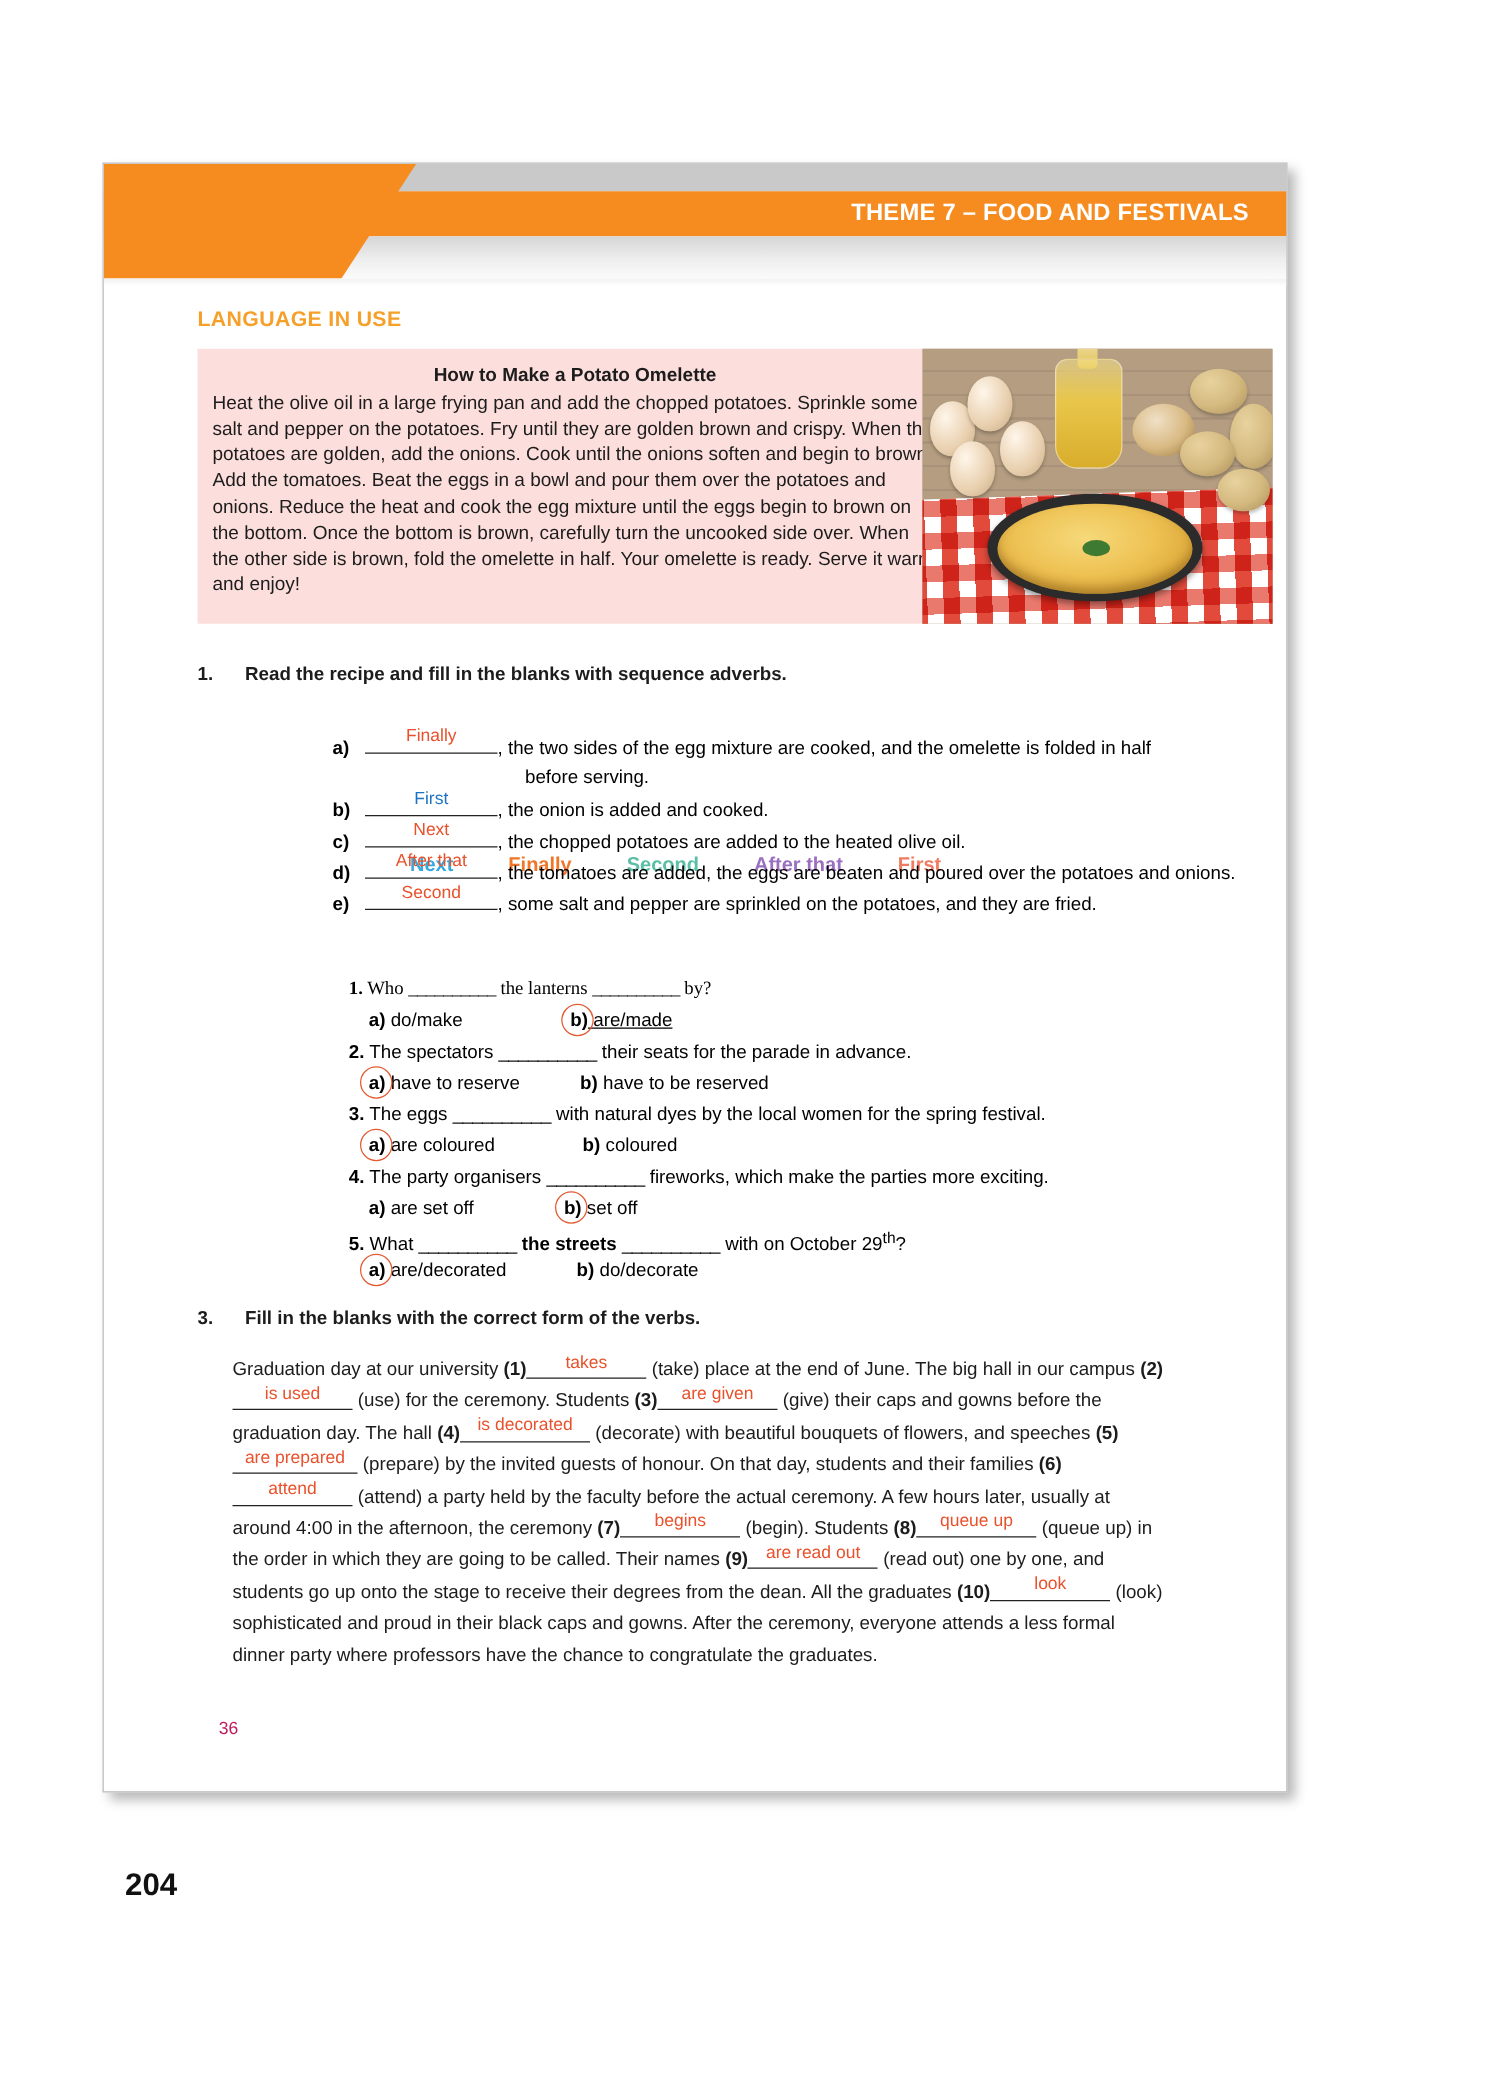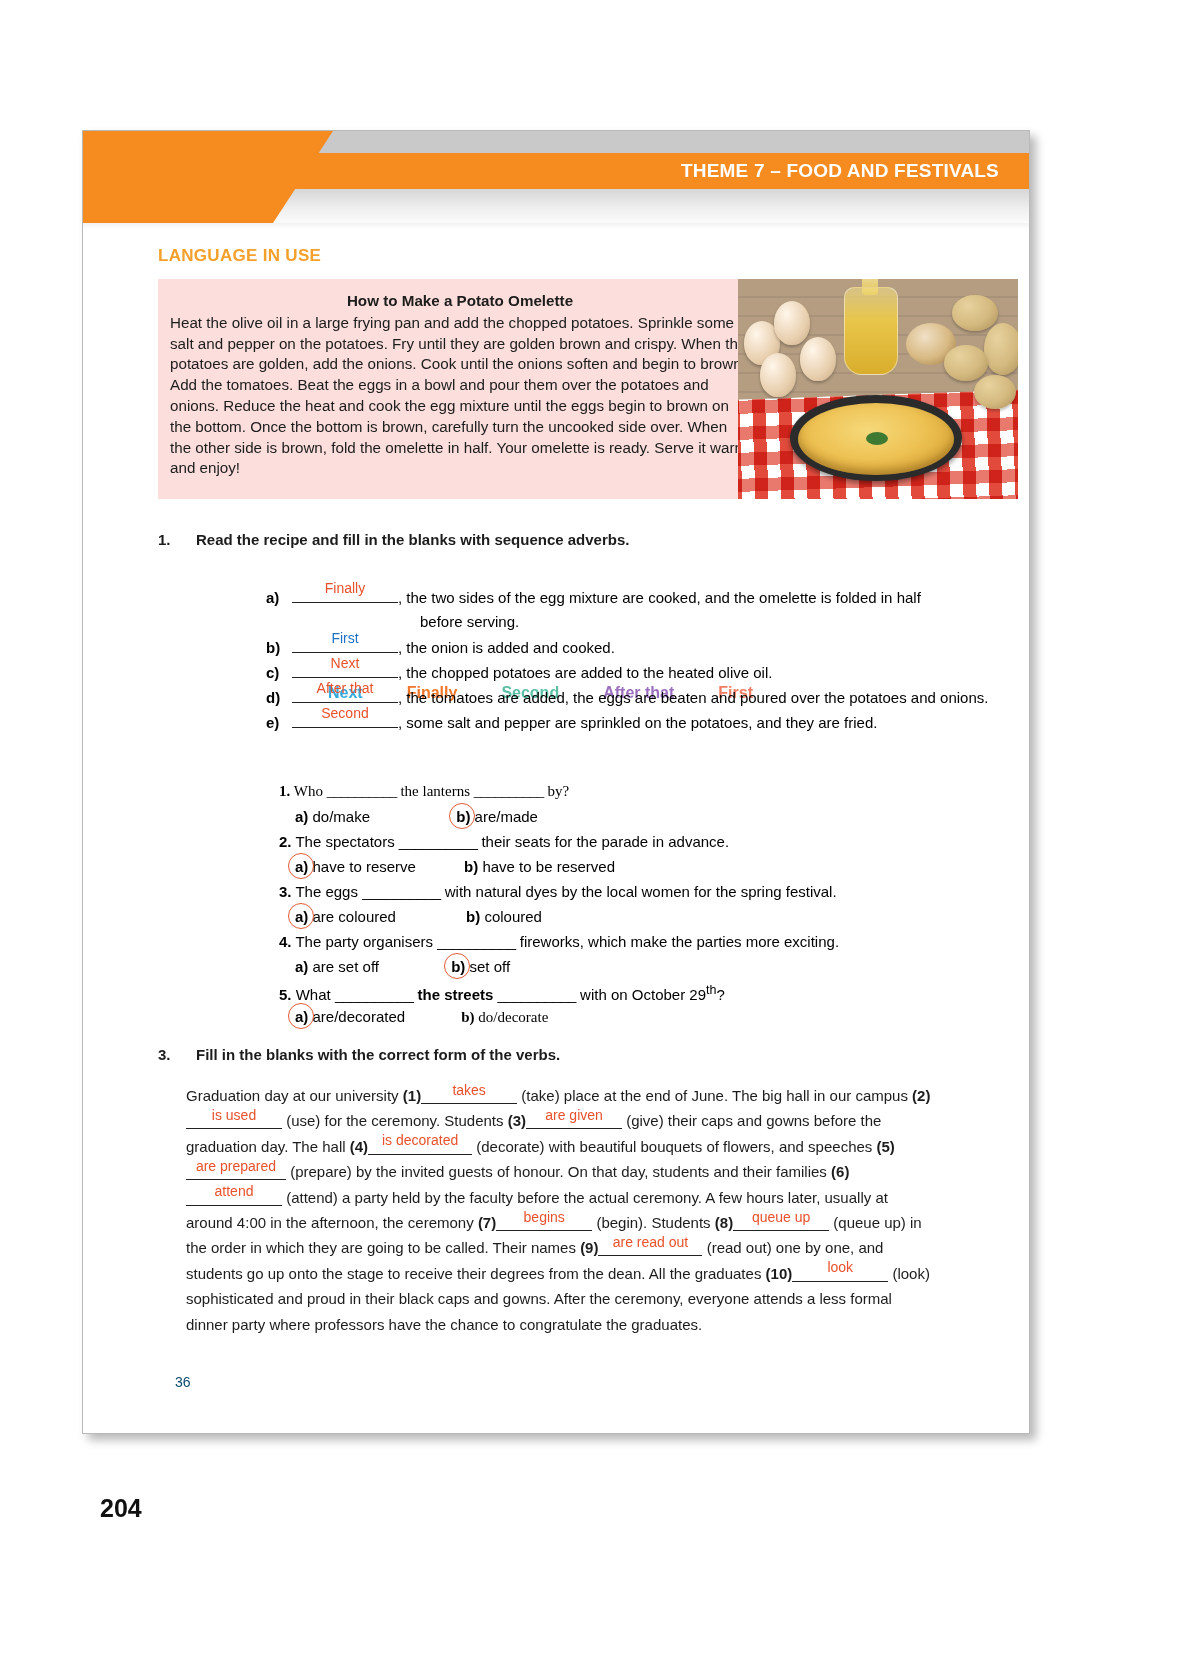--- a/index.html
+++ b/index.html
@@ -261,21 +261,21 @@
     border-bottom:1px solid #222;
     height:17px;
     vertical-align:-3px;
   }
   .ib .ans{ bottom:0px; }
 
   
   #page-no{
     position:absolute; left:92px; top:1243px;
     font-size:14px;
-    color:#0c4a6e;
+    color:#be185d;
   }
   #big-page-no{
     position:absolute; left:100px; top:1494px;
     font-size:25px;
     font-weight:bold;
     color:#111;
   }
 </style>
 </head>
 <body>
@@ -352,21 +352,21 @@
   </div>
 
 
   <div class="q2q" style="left:196px; top:652px;font-family:Liberation Serif, serif;">
     <span class="n">1.</span>
     <span>Who </span><span class="dash">__________</span><span> the lanterns </span><span class="dash">__________</span><span> by?</span>
   </div>
   <div class="q2q" style="left:212px; top:677px;">
     <span class="opt"><span class="optletter">a)</span>
       <span>do/make</span></span>
-    <span class="opt" style="margin-left:82px;"><span class="optletter circ">b)</span>
+    <span class="opt" style="margin-left:82px;text-decoration:underline;"><span class="optletter circ">b)</span>
       <span>are/made</span></span>
   </div>
 
   <div class="q2q" style="left:196px; top:702px;">
     <span class="n">2.</span>
     <span>The spectators </span><span class="dash">__________</span><span> their seats for the parade in advance.</span>
   </div>
   <div class="q2q" style="left:212px; top:727px;">
     <span class="opt"><span class="optletter circ">a)</span>
       <span>have to reserve</span></span>
@@ -396,21 +396,21 @@
       <span>set off</span></span>
   </div>
 
   <div class="q2q" style="left:196px; top:852px;">
     <span class="n">5.</span>
     <span>What </span><span class="dash">__________</span><b> the streets </b><span class="dash">__________</span><span> with on October 29</span><sup>th</sup><span>?</span>
   </div>
   <div class="q2q" style="left:212px; top:877px;">
     <span class="opt"><span class="optletter circ">a)</span>
       <span>are/decorated</span></span>
-    <span class="opt" style="margin-left:52px;font-family:Liberation Serif, serif;"><span class="optletter">b)</span>
+    <span class="opt" style="margin-left:52px;"><span class="optletter">b)</span>
       <span>do/decorate</span></span>
   </div>
 
   <div class="exercise" style="left:75px; top:915px;">
     <span class="ex-head">
       <span class="ex-num">3.</span><span>Fill in the blanks with the correct form of the verbs.</span>
     </span>
   </div>
 
   <div id="para" style="top:952px; left:103px;"><span>Graduation day at our university </span><b>(1)</b><span class="ib" style="width:96px"><span class="ans">takes</span></span><span> (take) place at the end of June. The big hall in our campus </span><b>(2)</b><span class="ib" style="width:96px"><span class="ans">is used</span></span><span> (use) for the ceremony. Students </span><b>(3)</b><span class="ib" style="width:96px"><span class="ans">are given</span></span><span> (give) their caps and gowns before the graduation day. The hall </span><b>(4)</b><span class="ib" style="width:104px"><span class="ans">is decorated</span></span><span> (decorate) with beautiful bouquets of flowers, and speeches </span><b>(5)</b><span class="ib" style="width:100px"><span class="ans">are prepared</span></span><span> (prepare) by the invited guests of honour. On that day, students and their families </span><b>(6)</b><span class="ib" style="width:96px"><span class="ans">attend</span></span><span> (attend) a party held by the faculty before the actual ceremony. A few hours later, usually at around 4:00 in the afternoon, the ceremony </span><b>(7)</b><span class="ib" style="width:96px"><span class="ans">begins</span></span><span> (begin). Students </span><b>(8)</b><span class="ib" style="width:96px"><span class="ans">queue up</span></span><span> (queue up) in the order in which they are going to be called. Their names </span><b>(9)</b><span class="ib" style="width:104px"><span class="ans">are read out</span></span><span> (read out) one by one, and students go up onto the stage to receive their degrees from the dean. All the graduates </span><b>(10)</b><span class="ib" style="width:96px"><span class="ans">look</span></span><span> (look) sophisticated and proud in their black caps and gowns. After the ceremony, everyone attends a less formal dinner party where professors have the chance to congratulate the graduates.</span></div>

